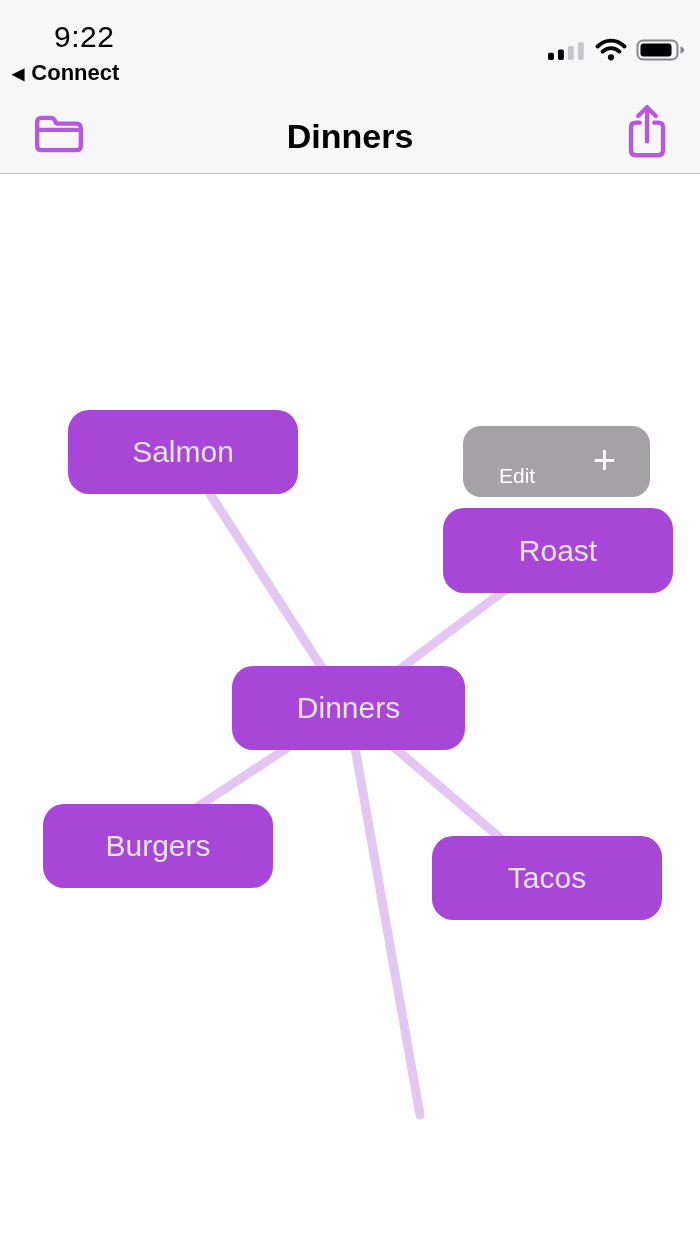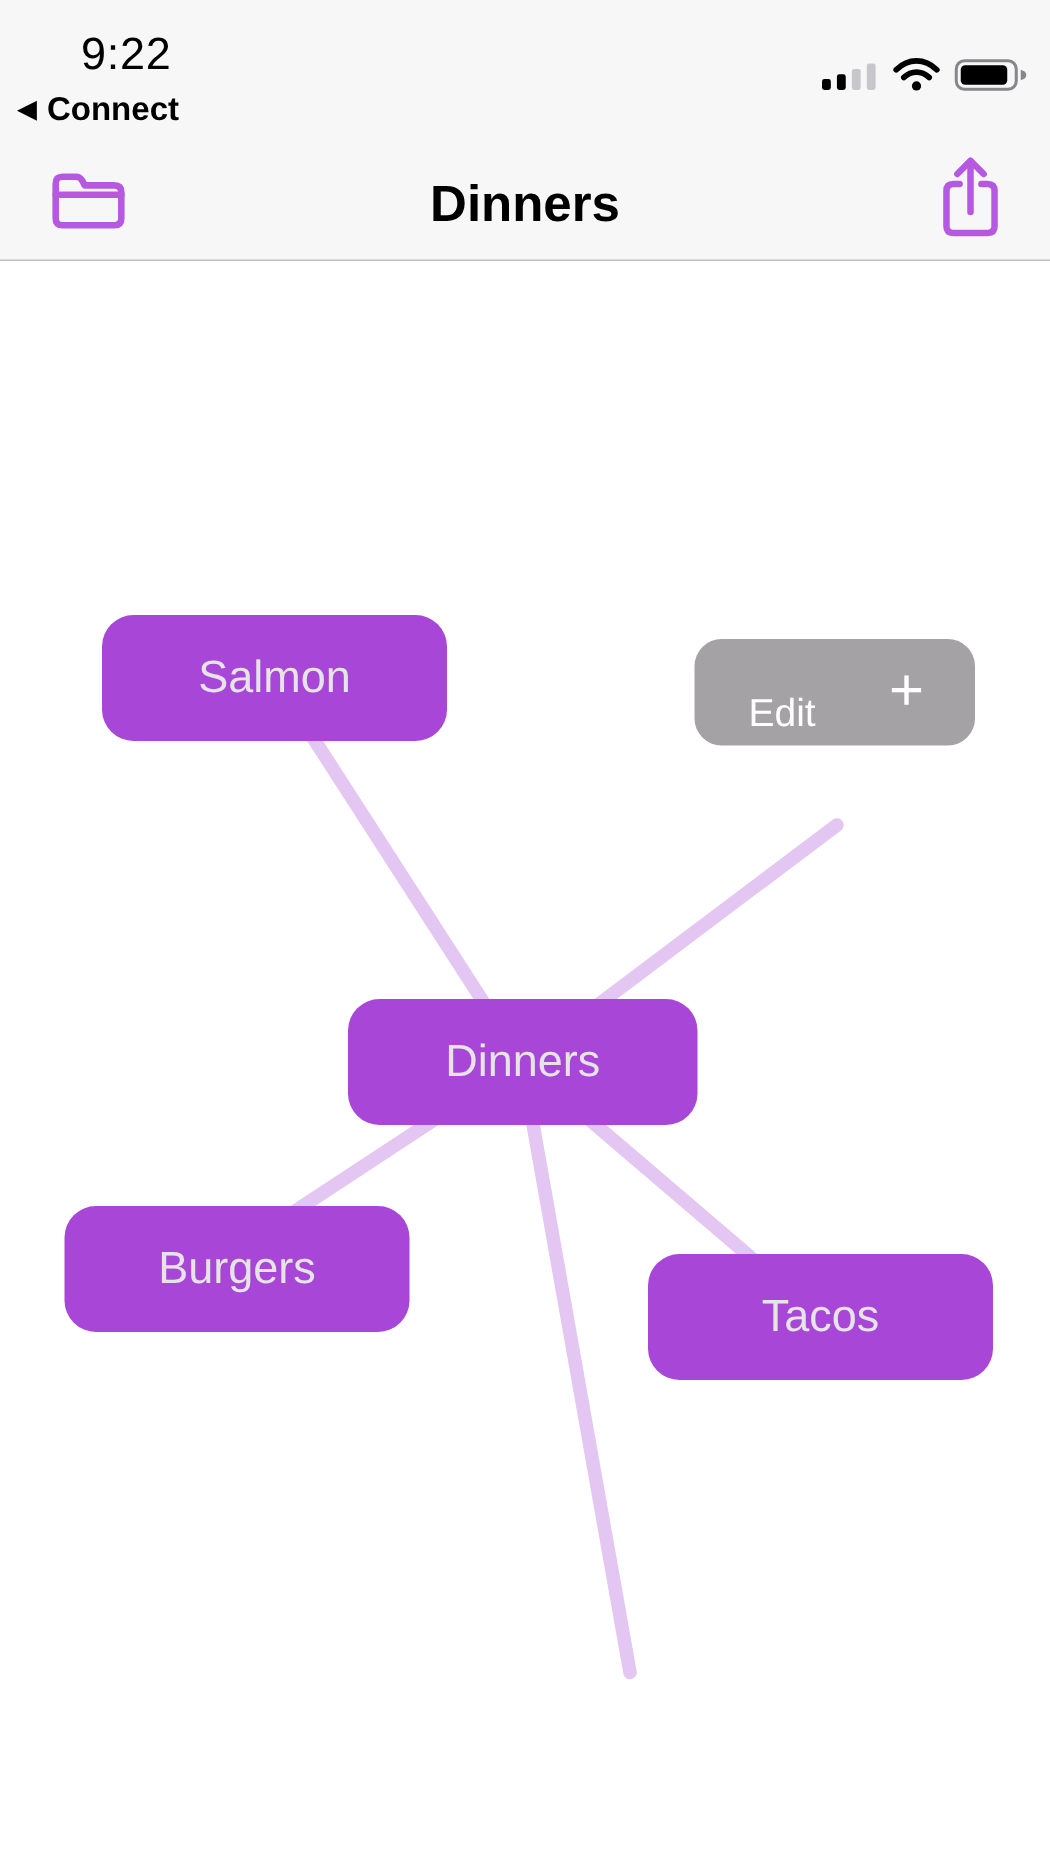--- a/index.html
+++ b/index.html
@@ -71,21 +71,21 @@
     position: absolute;
     left: 463px; top: 251px; width: 187px; height: 71px;
     background: var(--edit-fill, #a5a2a6);
     border-radius: 18px;
     display: flex; align-items: center; justify-content: space-between;
     padding: 0 34px 0 36px;
     box-sizing: border-box;
     color: #fff;
     cursor: pointer;
   }
-  .edit-pill .edit-label { font-size: 26px; margin-top: 28px; }
+  .edit-pill .edit-label { font-size: 21px; margin-top: 28px; }
   .edit-pill .plus-label { font-size: 40px; font-weight: 300; line-height: 0; transform: translateY(-2px); }
 
   .icon-stroke { stroke: var(--icon-accent, #b55ae0); stroke-width: 4.2; fill: none; stroke-linecap: round; stroke-linejoin: round; }
 </style>
 </head>
 <body>
 
 <div class="top-chrome">
 
   <div class="time">9:22</div>
@@ -150,20 +150,23 @@
 
   <div class="node" style="left:68px;  top:235px; width:230px; height:84px;">
     <span>Salmon</span>
   </div>
 
   <div class="edit-pill">
     <span class="edit-label">Edit</span>
     <span class="plus-label">+</span>
   </div>
 
+  <div class="node" style="left:443px; top:333px; width:230px; height:85px;">
+    <span>Roast</span>
+  </div>
 
   <div class="node" style="left:232px; top:491px; width:233px; height:84px;">
     <span>Dinners</span>
   </div>
 
   <div class="node" style="left:23px;  top:629px; width:230px; height:84px;margin-left:20px;">
     <span>Burgers</span>
   </div>
 
   <div class="node" style="left:432px; top:661px; width:230px; height:84px;">

